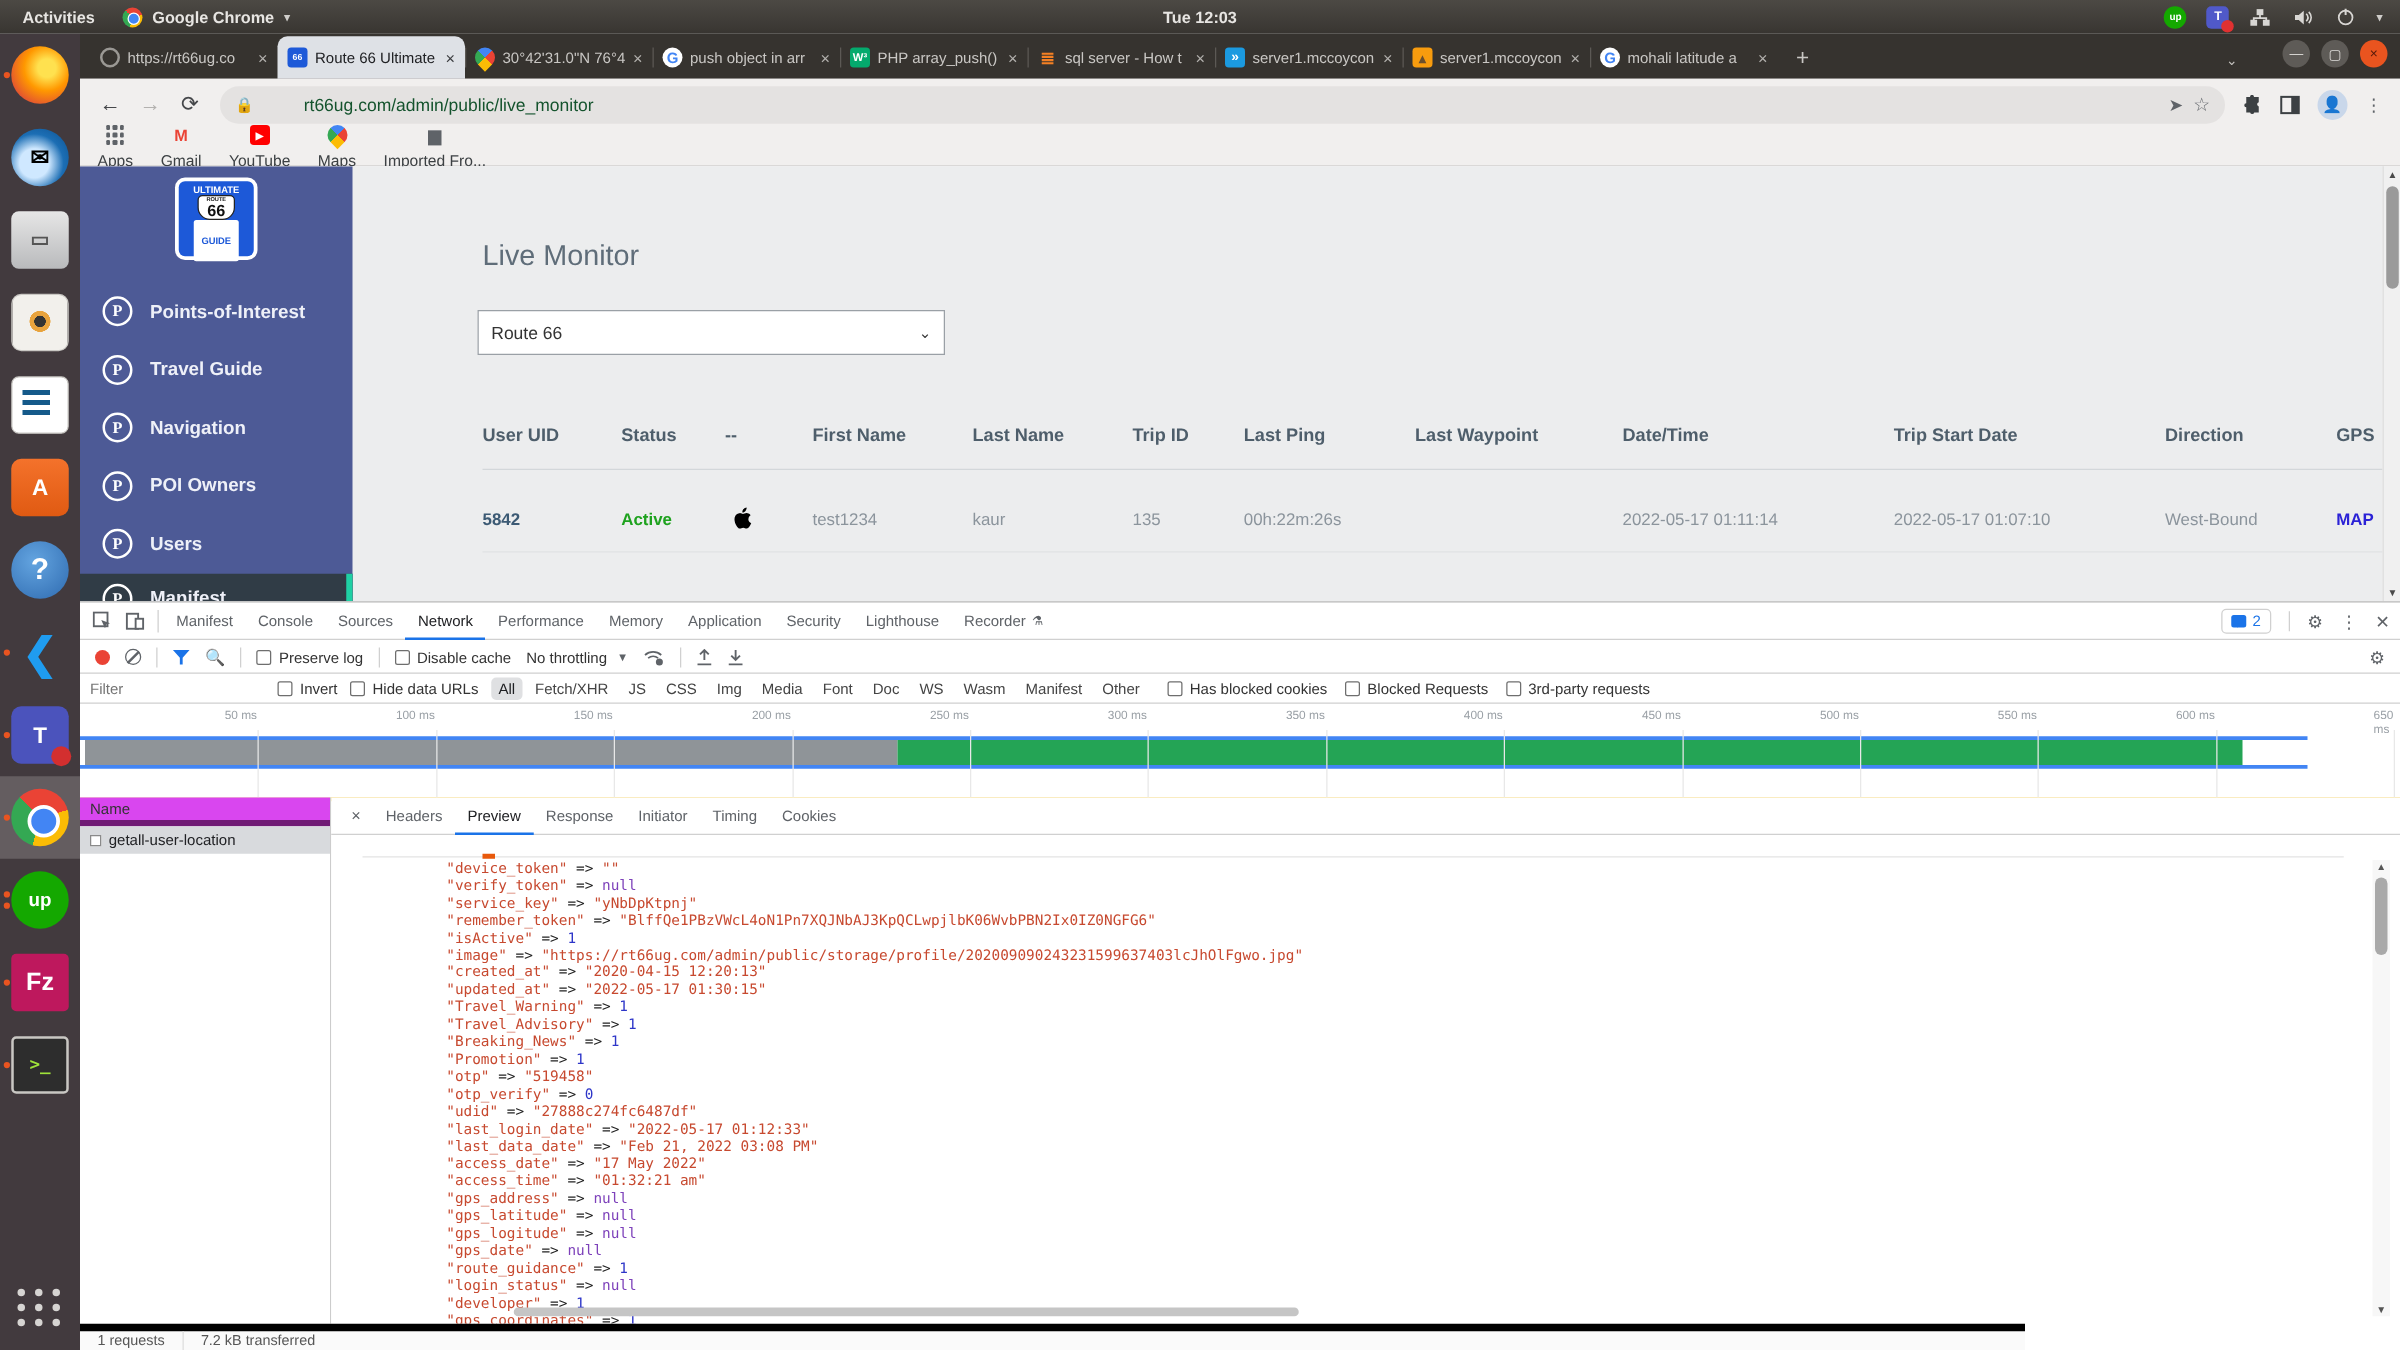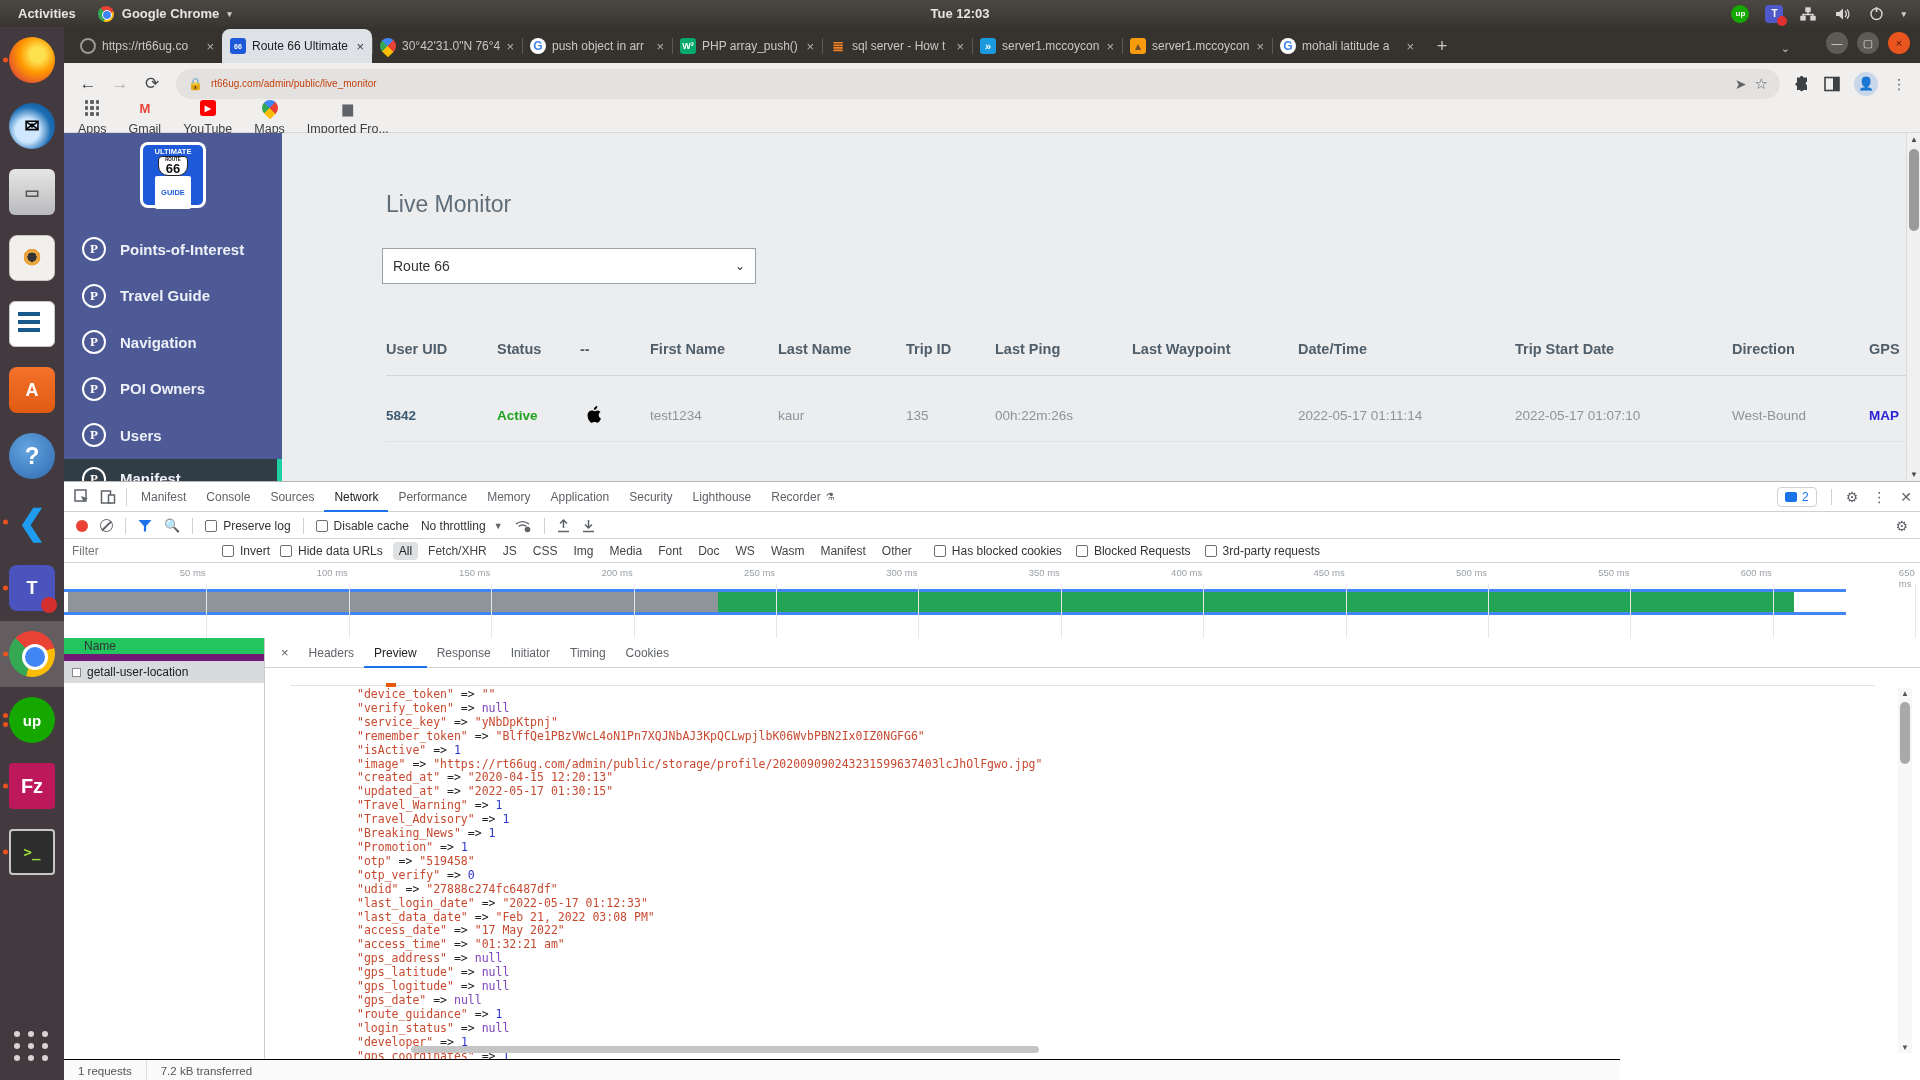--- a/index.html
+++ b/index.html
@@ -69,21 +69,21 @@
   .tab-chevron { position:absolute; right:130px; bottom:8px; color:#c9c7c4; font-size:11px; }
   .winbtns { position:absolute; right:10px; top:5px; display:flex; gap:9px; }
   .wb { width:22px; height:22px; border-radius:50%; background:#5e5b57; color:#dedcd9; font-size:11px; display:flex; align-items:center; justify-content:center; }
   .wb.close { background:#e9541f; color:#52180a; }
 
   .toolbar { left:64px; top:63px; width:1856px; height:41px; background:#f1efee; display:flex; align-items:center; padding:0 10px; gap:4px; }
   .nav-ic { width:28px; height:28px; display:flex; align-items:center; justify-content:center; font-size:17px; color:#45474a; }
   .nav-ic.dis { color:#b3b1af; }
   .omnibox { flex:1; height:30px; margin:0 6px; background:#e4e2e1; border-radius:15px; display:flex; align-items:center; padding:0 12px; gap:8px; }
   .omnibox .lock { font-size:12px; color:#5f6368; }
-  .omnibox .url { font-size:10px; color:#c2410c; flex:1; }
+  .omnibox .url { font-size:14px; color:#14532d; flex:1;margin-left:32px; }
   .toolbar .after { display:flex; align-items:center; gap:14px; padding:0 4px; color:#45474a; }
   .avatar { width:24px; height:24px; border-radius:50%; background:#c9d7ea; color:#39608c; display:flex; align-items:center; justify-content:center; font-size:13px; }
 
   .bookmarks { left:64px; top:104px; width:1856px; height:29px; background:#f1efee; border-bottom:1px solid #dad8d7; display:flex; align-items:center; gap:22px; padding-left:14px; font-size:12.5px; color:#3c4043; }
   .bm { display:flex; align-items:center; gap:6px;flex-direction:column; }
   .bm-ic { width:16px; height:16px; display:flex; align-items:center; justify-content:center; font-size:11px; font-weight:bold; }
   .bm-apps { display:grid; grid-template-columns:repeat(3,4px); grid-gap:1.5px; }
   .bm-apps i { width:3.5px; height:3.5px; background:#5f6368; border-radius:1px; }
   .bm-gmail { color:#ea4335; font-size:13px; }
   .bm-youtube { background:#ff0000; border-radius:3px; color:#fff; font-size:8px; }
@@ -154,41 +154,41 @@
   .ftype.active { background:#dfe0e2; border-radius:4px; color:#202124; }
 
   .timeline { position:absolute; left:0; top:82px; width:1856px; height:77px; border-bottom:3px solid #eab308; overflow:hidden; }
   .tl-label { position:absolute; top:3px; font-size:9.5px; color:#9aa0a6; transform:translateX(-103%); }
   .tl-grid { position:absolute; top:20px; bottom:0; width:1px; background:#e8e8e8; }
   .tl-band { position:absolute; left:0px; top:25px; width:1782px; height:26px; border-top:3px solid #4285f4; border-bottom:3px solid #4285f4; background:#fff; display:flex; }
   .tl-gray { width:650px; background:#8f9498; margin-left:4px; }
   .tl-green { width:1076px; background:#24a455; }
 
   .req-panel { position:absolute; left:0; top:156px; width:201px; height:421px; border-right:1px solid #ccc; background:#fff; }
-  .req-head { height:23px; border-bottom:7px solid #701a75; display:flex; align-items:center; padding-left:20px; color:#333; background:#22c55e; }
+  .req-head { height:23px; border-bottom:5px solid #701a75; display:flex; align-items:center; padding-left:8px; color:#333; background:#d946ef; }
   .req-row { height:22px; display:flex; align-items:center; gap:6px; padding-left:8px; background:#d8dadd; color:#202124; }
   .doc-ic { width:9px; height:9px; border:1.2px solid #8a8a8a; background:#fff; flex:none; }
 
   .detail { position:absolute; left:201px; top:156px; width:1655px; height:421px; background:#fff; }
   .det-tabs { height:30px; border-bottom:1px solid #d0d0d0; display:flex; align-items:center; gap:2px; padding-left:8px; }
   .det-x { padding:0 8px; font-size:13px; color:#5f6368; }
   .det-tab { padding:0 10px; height:30px; display:flex; align-items:center; color:#5f6368; }
   .det-tab.active { color:#202124; box-shadow:inset 0 -2px 0 #1a73e8; }
   .det-body { position:absolute; left:0; top:30px; width:1655px; height:391px; overflow:hidden; }
   .dump-topline { position:absolute; left:25px; top:17px; width:1585px; border-top:1px solid #e3e3e3; }
   .dump-tick { position:absolute; left:121px; top:15px; width:10px; height:4px; background:#e8590c; }
   .dump { position:absolute; left:92px; top:20px; font-family:"DejaVu Sans Mono",monospace; font-size:11.5px; line-height:13.9px; white-space:pre; }
   .dl .k { color:#c7492f; } .dl .arrow { color:#222; } .dl .s { color:#c7492f; } .dl .u { color:#7d41ba; } .dl .n { color:#2d35c8; }
   .prev-scroll { position:absolute; right:8px; top:20px; width:14px; height:365px; background:#f7f7f7; }
   .prev-scroll .up,.prev-scroll .dn { position:absolute; left:3px; font-size:8px; color:#555; }
   .prev-scroll .up { top:1px; } .prev-scroll .dn { bottom:1px; }
   .prev-thumb { position:absolute; left:2px; top:14px; width:10px; height:62px; background:#a9a9a9; border-radius:5px; }
   .h-thumb { position:absolute; left:146px; bottom:6px; width:628px; height:7px; background:#c5c5c5; border-radius:4px; }
 
-  .statusbar { position:absolute; left:0; top:577px; width:1556px; height:22px; border-top:1px solid #000000; background:#fafafa; display:flex; align-items:center; font-size:11.5px; color:#555; }
+  .statusbar { position:absolute; left:0; top:577px; width:1556px; height:22px; border-top:6px solid #000000; background:#fafafa; display:flex; align-items:center; font-size:11.5px; color:#555; }
   .statusbar .seg { padding:0 14px; height:100%; display:flex; align-items:center; }
   .statusbar .sdiv { width:1px; height:100%; background:#ddd; }
 
   svg.ic { display:block; }
 </style>
 </head>
 <body>
 
 <div id="screen">
 

